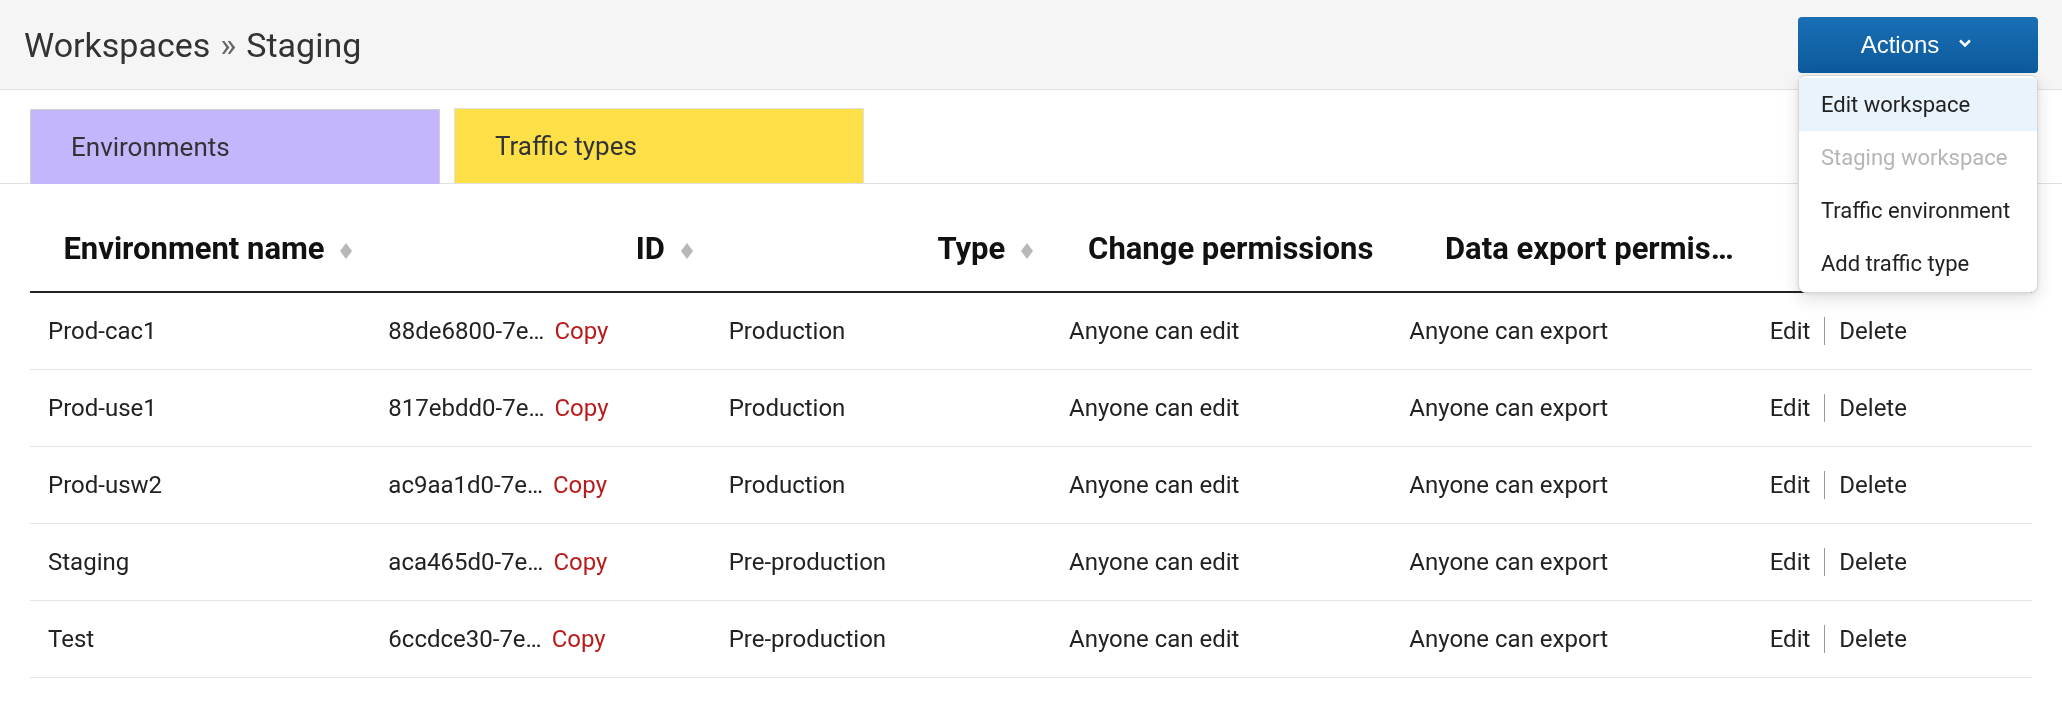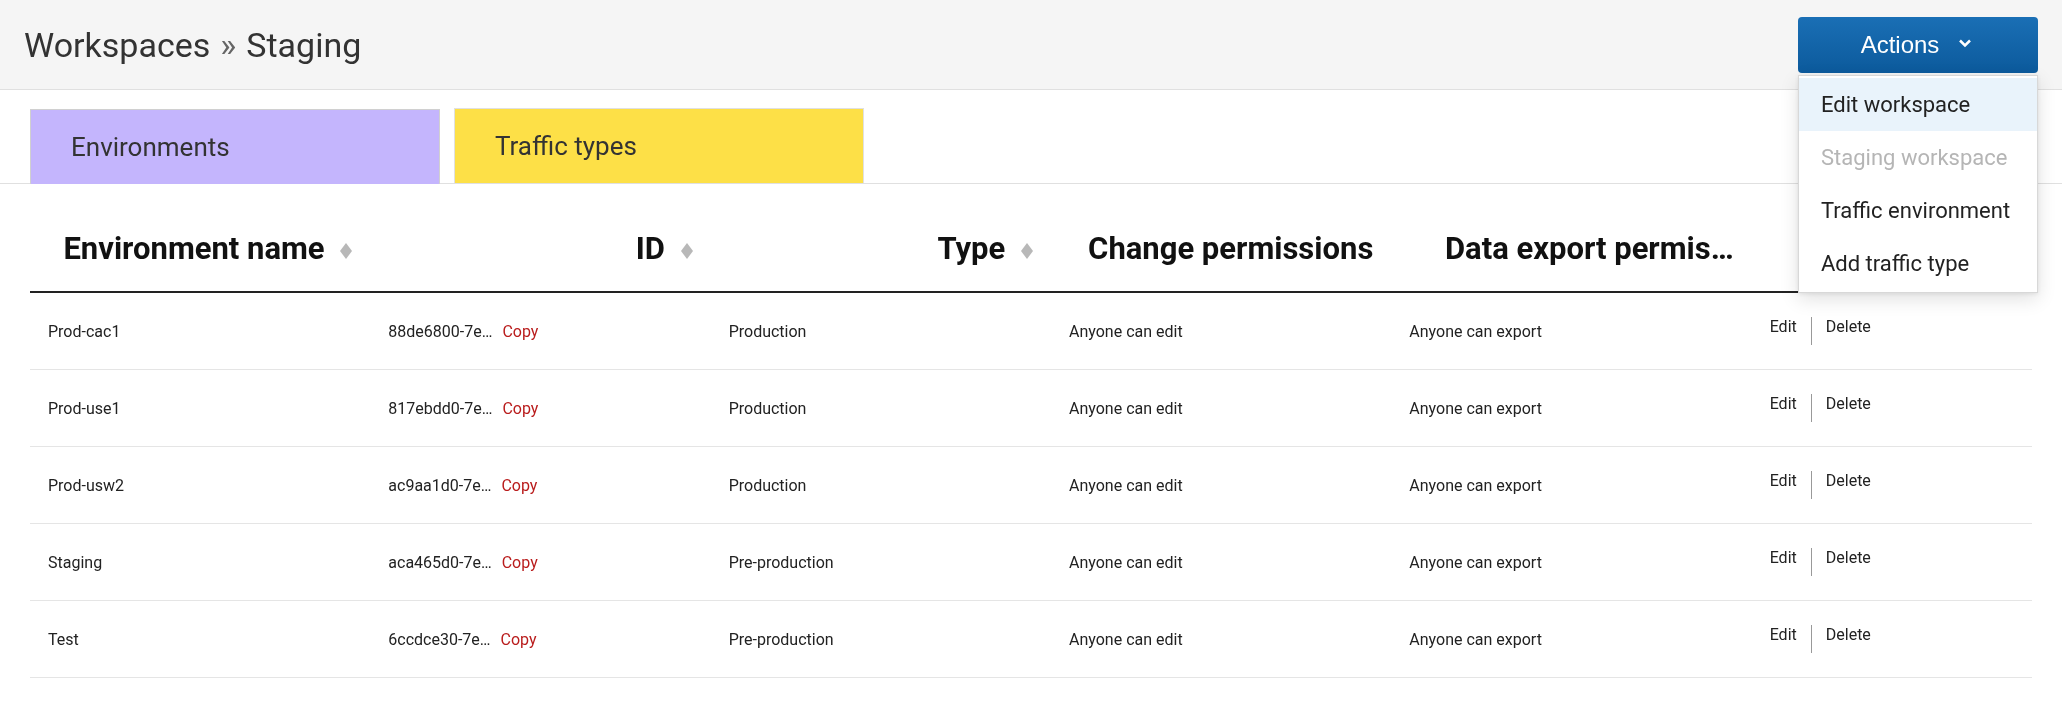--- a/index.html
+++ b/index.html
@@ -48,21 +48,21 @@
     justify-content: center;
   }
   .actions-btn svg { width: 20px; height: 20px; }
   .dropdown {
     position: absolute;
     top: 100%;
     right: 0;
     margin-top: 2px;
     background: #ffffff;
     border: 1px solid #d8d8d8;
-    border-radius: 0;
+    border-radius: 8px;
     box-shadow: 0 6px 18px rgba(0,0,0,0.12), 0 1px 4px rgba(0,0,0,0.08);
     min-width: 240px;
     z-index: 10;
     padding: 2px 0;
   }
   .dropdown-item {
     padding: 14px 22px;
     font-size: 22px;
     color: #222;
     cursor: pointer;
@@ -116,21 +116,21 @@
   .sort-icons {
     display: inline-flex;
     flex-direction: column;
     margin-left: 8px;
     vertical-align: middle;
     line-height: 0;
   }
   .sort-icons svg { width: 12px; height: 8px; display: block; }
   tbody td {
     padding: 24px 18px;
-    font-size: 16px;
+    font-size: 24px;
     color: #222;
     border-bottom: 1px solid #e5e5e5;
   }
   .id-cell {
     display: flex;
     align-items: center;
     gap: 10px;
   }
   .id-text {
     overflow: hidden;

